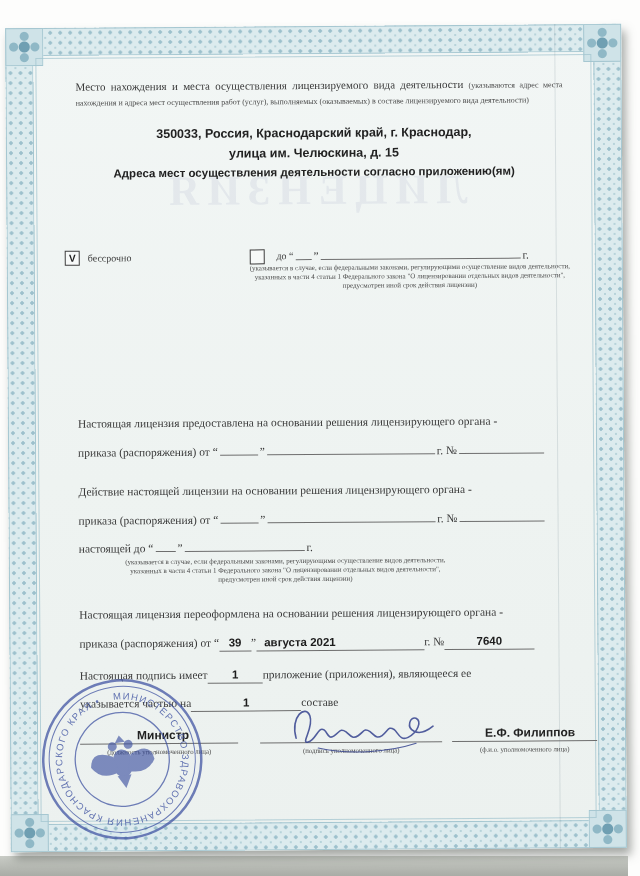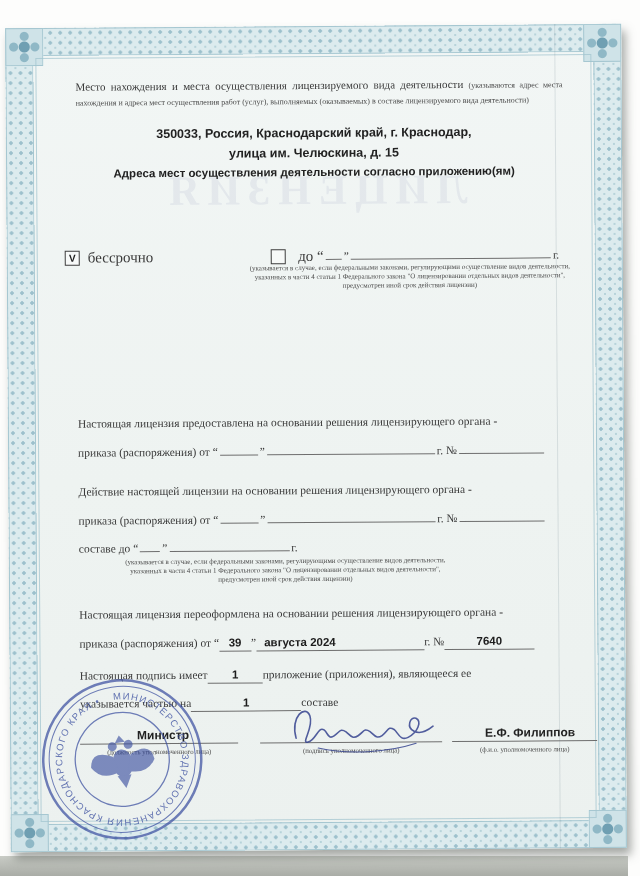--- a/index.html
+++ b/index.html
@@ -64,21 +64,21 @@
   .center-line{left:0;right:0;text-align:center;}
   .addr{font-size:12.5px;}
   .addr3{font-size:11.5px;}
   .note{font-size:7px;color:#4c4c4c;line-height:1.3;text-align:center;}
   .nowrap{white-space:nowrap;}
   .blank{display:inline-block;border-bottom:1px solid #6e6e6e;height:11px;margin:0 2px;vertical-align:baseline;}
   .fillwrap{display:inline-block;border-bottom:1px solid #6e6e6e;vertical-align:baseline;text-align:center;}
   .fillval{font-family:"Liberation Sans",sans-serif;font-weight:700;font-size:11.5px;color:#1d1d1d;padding:0 2px;}
   .checkbox{display:inline-block;width:13px;height:13px;border:1.3px solid #3c3c3c;background:#f7f9f8;
     text-align:center;font-family:"Liberation Sans",sans-serif;font-weight:700;font-size:10px;line-height:13px;color:#222;vertical-align:middle;}
-  .cb-label{font-size:15px;margin-left:8px;vertical-align:middle;}
+  .cb-label{font-size:10px;margin-left:8px;vertical-align:middle;}
   .sig-line{position:absolute;height:1px;background:#6e6e6e;top:716px;}
   .sig-label{position:absolute;top:721px;font-size:6.8px;color:#4c4c4c;text-align:center;}
   .sign-name{position:absolute;top:701px;font-size:12px;}
   .stamp{position:absolute;z-index:4;left:28px;top:648px;width:168px;height:168px;transform:rotate(-8deg);opacity:.9;}
   .signature{position:absolute;z-index:4;left:278px;top:672px;width:150px;height:60px;}
   .above-stamp{z-index:5;}
 </style>
 </head>
 <body>
 
@@ -118,27 +118,27 @@
     <div class="abs serif" style="left:70px;top:388px;">Настоящая лицензия предоставлена на основании решения лицензирующего органа -</div>
     <div class="abs serif nowrap" style="left:70px;top:417px;">
       <span>приказа (распоряжения) от “</span><span class="blank" style="width:38px;"></span><span>”</span><span class="blank" style="width:168px;"></span><span>г. №</span><span class="blank" style="width:85px;"></span>
     </div>
 
     <div class="abs serif" style="left:70px;top:456px;">Действие настоящей лицензии на основании решения лицензирующего органа -</div>
     <div class="abs serif nowrap" style="left:70px;top:485px;">
       <span>приказа (распоряжения) от “</span><span class="blank" style="width:38px;"></span><span>”</span><span class="blank" style="width:168px;"></span><span>г. №</span><span class="blank" style="width:85px;"></span>
     </div>
     <div class="abs serif nowrap" style="left:70px;top:513px;">
-      <span>составе до “</span><span class="blank" style="width:20px;"></span><span>”</span><span class="blank" style="width:120px;"></span><span>г.</span>
+      <span>настоящей до “</span><span class="blank" style="width:20px;"></span><span>”</span><span class="blank" style="width:120px;"></span><span>г.</span>
     </div>
     <div class="abs note" style="left:104px;top:531px;width:345px;">(указывается в случае, если федеральными законами, регулирующими осуществление видов деятельности, указанных в части 4 статьи 1 Федерального закона "О лицензировании отдельных видов деятельности", предусмотрен иной срок действия лицензии)</div>
 
     <div class="abs serif" style="left:70px;top:579px;">Настоящая лицензия переоформлена на основании решения лицензирующего органа -</div>
     <div class="abs serif nowrap" style="left:70px;top:608px;">
-      <span>приказа (распоряжения) от “</span><span class="fillwrap" style="width:32px;"><span class="fillval">39</span></span><span>”</span><span class="fillwrap" style="width:168px;text-align:left;"><span class="fillval" style="padding-left:8px;">августа 2024</span></span><span>г. №</span><span class="fillwrap" style="width:90px;"><span class="fillval">7640</span></span>
+      <span>приказа (распоряжения) от “</span><span class="fillwrap" style="width:32px;"><span class="fillval">39</span></span><span>”</span><span class="fillwrap" style="width:168px;text-align:left;"><span class="fillval" style="padding-left:8px;">августа 2021</span></span><span>г. №</span><span class="fillwrap" style="width:90px;"><span class="fillval">7640</span></span>
     </div>
 
     <div class="abs serif nowrap" style="left:70px;top:640px;">
       <span>Настоящая подпись имеет</span><span class="fillwrap" style="width:55px;"><span class="fillval">1</span></span><span>приложение (приложения), являющееся ее</span>
     </div>
     <div class="abs serif nowrap" style="left:70px;top:668px;">
       <span>указывается частью на</span><span class="fillwrap" style="width:110px;"><span class="fillval">1</span></span><span>составе</span>
     </div>
 
     <div class="sign-name bold-sans above-stamp" style="left:95px;margin-left:32px;">Министр</div>

